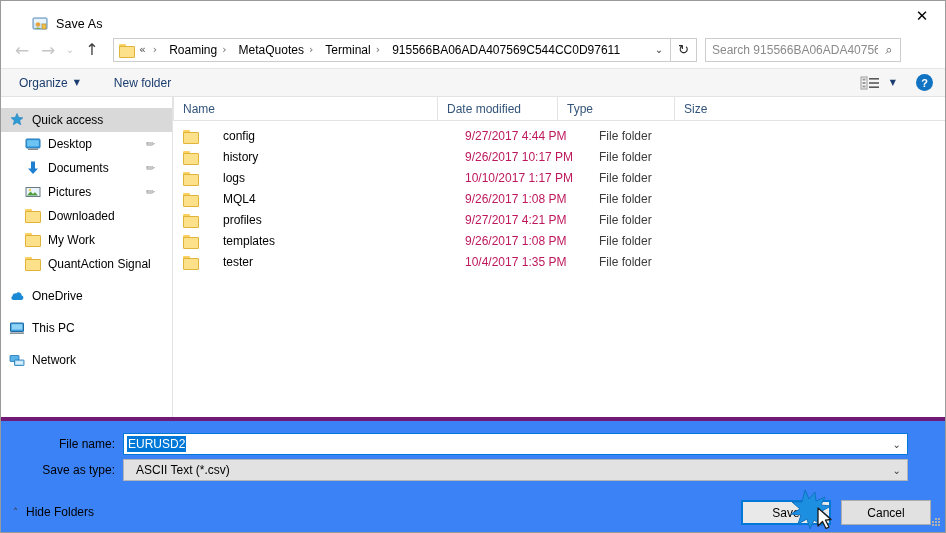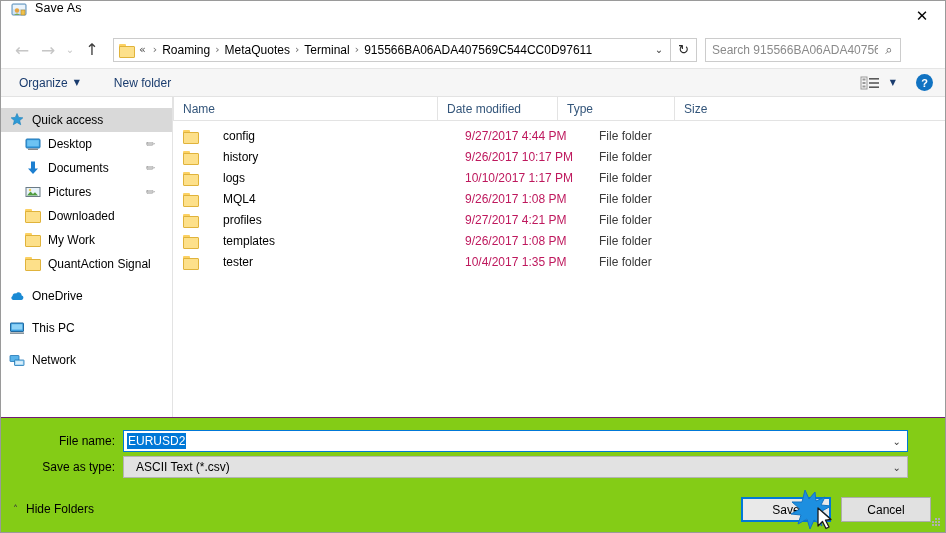--- a/index.html
+++ b/index.html
@@ -18,21 +18,21 @@
     background: #ffffff;
     border: 1px solid #9a9a9a;
     overflow: hidden;
   }
 
   
   #titlebar {
     position: absolute; left: 0; top: 0;
     width: 944px; height: 30px;
     background: #ffffff;
-    display: flex; align-items: flex-start;
+    display: flex; align-items: flex-end; padding-left: 21px;
   }
   #title-icon {
     width: 16px; height: 16px;
     margin-left: 10px; margin-right: 8px;
     position: relative; flex: none;
   }
   #title-text {
     font-size: 12.5px; color: #000;
     letter-spacing: 0.1px;
   }
@@ -77,20 +77,21 @@
     position: relative; flex: none;
   }
   .crumb-sep {
     color: #6d6d6d; font-size: 11px;
     padding: 0 5px;
     font-family: "DejaVu Sans", sans-serif;
   }
   .crumb {
     color: #000; font-size: 12px;
     white-space: nowrap;
+    margin-left: 7px;
   }
   #addr-chevrons { color: #4b4b4b; font-size: 11px; padding-right: 2px;
      font-family: "DejaVu Sans", sans-serif;}
   #addr-spacer { flex: 1 1 auto; }
   #addr-drop {
     width: 22px; height: 22px; flex: none;
     display: flex; align-items: center; justify-content: center;
     color: #3b3b3b; font-size: 10px;
     font-family: "DejaVu Sans", sans-serif;
   }
@@ -228,22 +229,22 @@
   }
   .fname { width: 228px; white-space: nowrap; }
   .fdate { width: 120px; color: #be185d; }
   .ftype { width: 117px; color: #3b3b3b; }
   .fsize { width: 82px; color: #3b3b3b; }
 
   
   #bottom {
     position: absolute; left: 0; top: 416px;
     width: 944px; height: 115px;
-    background: #84cc16;
-    border-top: 1px solid #701a75;
+    background: #3b82f6;
+    border-top: 4px solid #701a75;
   }
   .field-row {
     position: absolute; left: 0;
     display: flex; align-items: center;
   }
   #row-filename { top: 12px; }
   #row-filetype { top: 38px; }
   .field-label {
     width: 122px; text-align: right;
     padding-right: 8px;

